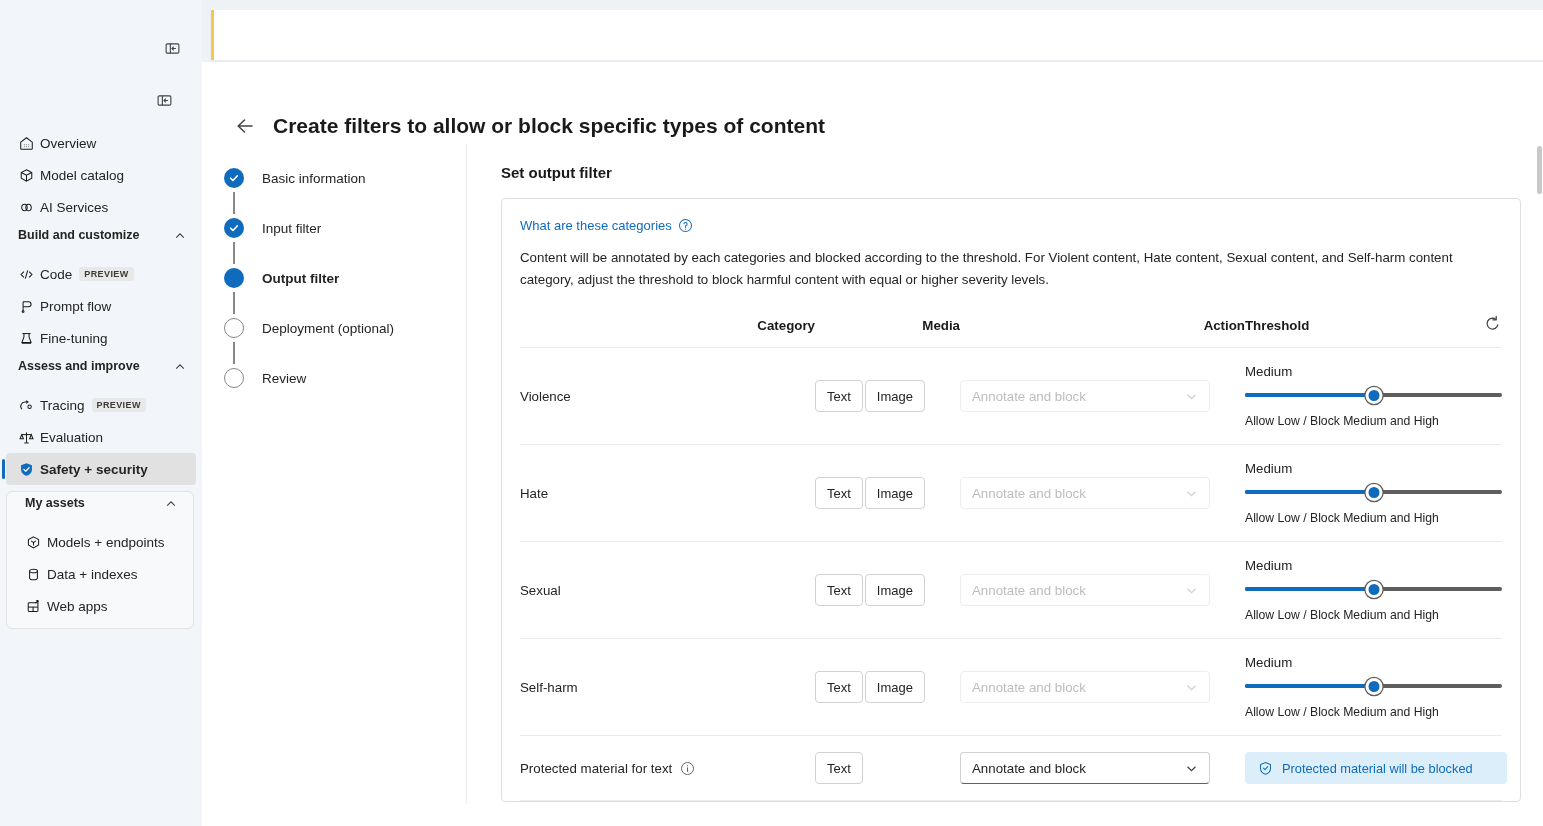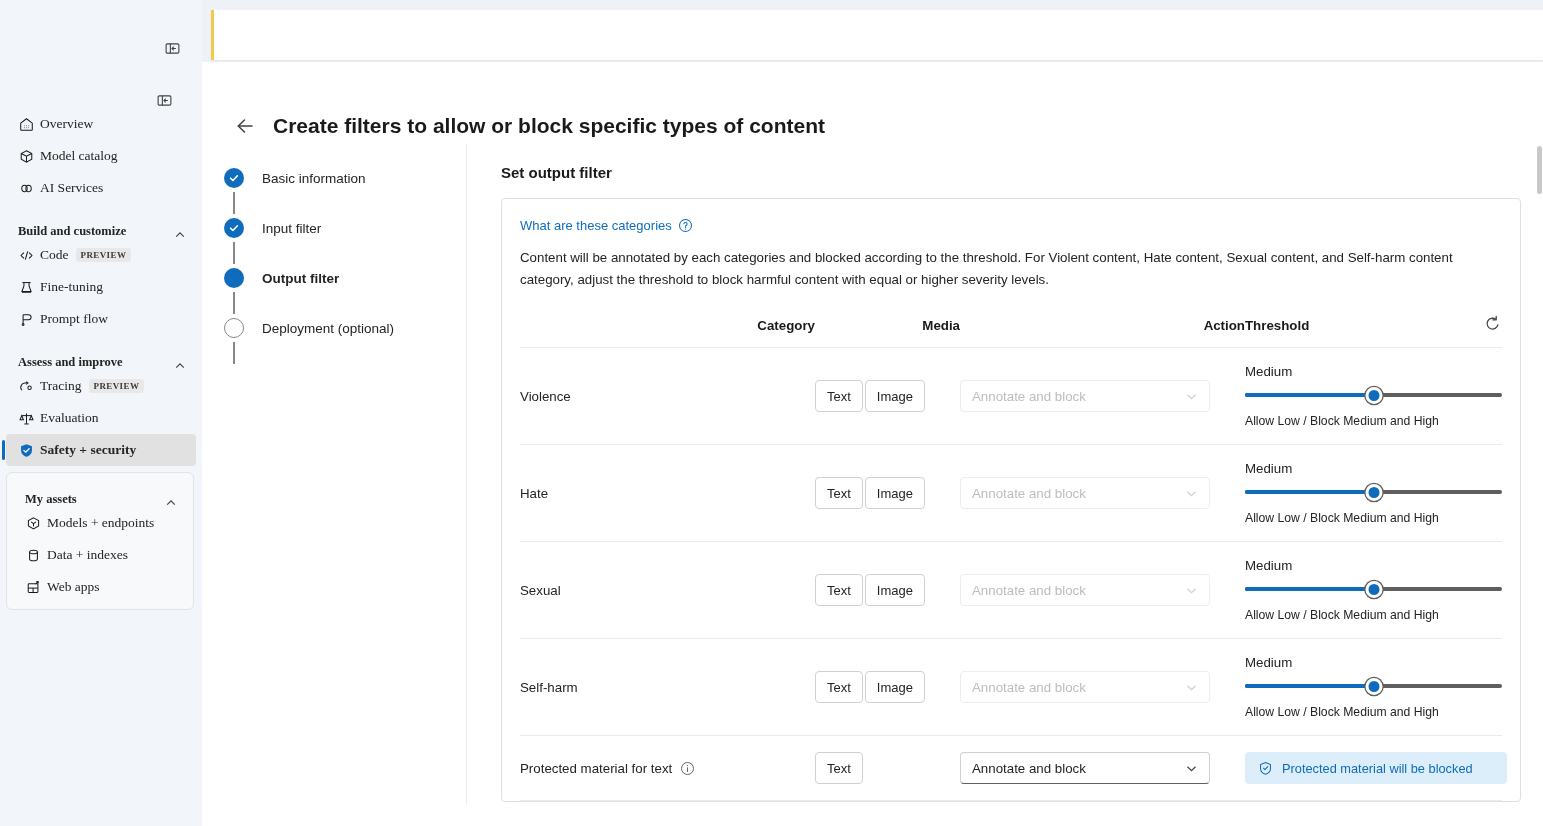--- a/index.html
+++ b/index.html
@@ -14,37 +14,37 @@
   
   .nav {
     position: absolute; left:0; top:0; width:202px; height:826px;
     background:#f2f5f9;
   }
   .nav-collapse-a { position:absolute; left:162px; top:38px; width:20px; height:20px;
     display:flex; align-items:center; justify-content:center; cursor:pointer; }
   .nav-collapse-b { position:absolute; left:154px; top:90px; width:20px; height:20px;
     display:flex; align-items:center; justify-content:center; cursor:pointer; }
 
-  .nav-list { position:absolute; left:0; top:108px; width:202px;font-family:Liberation Serif, serif; }
+  .nav-list { position:absolute; left:0; top:127px; width:202px; }
   .nav-item {
     display:flex; align-items:center; height:32px; margin:0 6px 0 6px;
     padding-left:12px; border-radius:4px; cursor:pointer; position:relative;
   }
   .nav-item .ico { width:22px; height:18px; display:flex; align-items:center; justify-content:flex-start; flex:0 0 22px; color:#1b1a19; }
   .nav-item .lbl { font-size:13.5px; color:#242424; white-space:nowrap; }
   .nav-item.active { background:#e1e1e1; }
   .nav-item.active .lbl { font-weight:600; }
   .nav-item.active::before {
     content:""; position:absolute; left:-4px; top:6px; width:3px; height:20px;
     background:#0f6cbd; border-radius:2px;
   }
   .nav-gap { height:5px; }
 
   .nav-group {
-    display:flex; align-items:flex-end; justify-content:space-between;
+    display:flex; align-items:flex-start; justify-content:space-between;
     height:30px; margin:0 6px; padding:0 10px 0 12px; cursor:pointer;
   }
   .nav-group .gtxt { font-size:12.5px; font-weight:700; color:#242424; }
   .chev { width:12px; height:12px; color:#424242; }
 
   .badge-preview {
     margin-left:7px; font-size:9px; font-weight:700; letter-spacing:.4px;
     background:#e8e8e8; color:#3b3a39; border-radius:3px; padding:2px 5px;
     text-transform:uppercase;
   }
@@ -243,37 +243,37 @@
               <path d="M11.4 5.2 L8.6 14.8"></path>
           </svg>
         </span>
         <span class="lbl">Code</span>
         <span class="badge-preview">PREVIEW</span>
       </div>
 
       <div class="nav-item">
         <span class="ico">
           <svg viewBox="0 0 20 20" width="17" height="17" fill="none" stroke="#1b1a19" stroke-width="1.2">
+            <path d="M6 4.4 V15.6"></path>
+              <path d="M6 4.4 H12.4 a3 3 0 0 1 0 6 H6"></path>
+              <circle cx="6" cy="16" r="1.1"></circle>
+          </svg>
+        </span>
+        <span class="lbl">Prompt flow</span>
+      </div>
+
+      <div class="nav-item">
+        <span class="ico">
+          <svg viewBox="0 0 20 20" width="17" height="17" fill="none" stroke="#1b1a19" stroke-width="1.2">
             <path d="M5.2 4.2 H14.8"></path>
               <path d="M7 4.2 V8 L4.6 14.8 H15.4 L13 8 V4.2"></path>
               <path d="M4.6 15.6 H15.4"></path>
           </svg>
         </span>
         <span class="lbl">Fine-tuning</span>
-      </div>
-
-      <div class="nav-item">
-        <span class="ico">
-          <svg viewBox="0 0 20 20" width="17" height="17" fill="none" stroke="#1b1a19" stroke-width="1.2">
-            <path d="M6 4.4 V15.6"></path>
-              <path d="M6 4.4 H12.4 a3 3 0 0 1 0 6 H6"></path>
-              <circle cx="6" cy="16" r="1.1"></circle>
-          </svg>
-        </span>
-        <span class="lbl">Prompt flow</span>
       </div>
 
       <div class="nav-gap"></div>
 
       <div class="nav-group">
         <span class="gtxt">Assess and improve</span>
         <span class="chev">
           <svg viewBox="0 0 12 12" width="12" height="12" fill="none" stroke="#424242" stroke-width="1.2">
               <path d="M2.2 7.6 L6 3.9 L9.8 7.6"></path>
             </svg>
@@ -407,20 +407,24 @@
           <span class="stxt">Output filter</span>
         </div>
         <div class="connector"></div>
 
         <div class="step">
           <span class="dot todo"></span>
           <span class="stxt">Deployment (optional)</span>
         </div>
         <div class="connector"></div>
 
+        <div class="step">
+          <span class="dot todo"></span>
+          <span class="stxt">Review</span>
+        </div>
       </div>
 
       <div class="panel">
         <div class="panel-title">Set output filter</div>
 
         <div class="card">
 
           <div class="cat-link-row">
             <span class="cat-link">
               <span>What are these categories</span>

